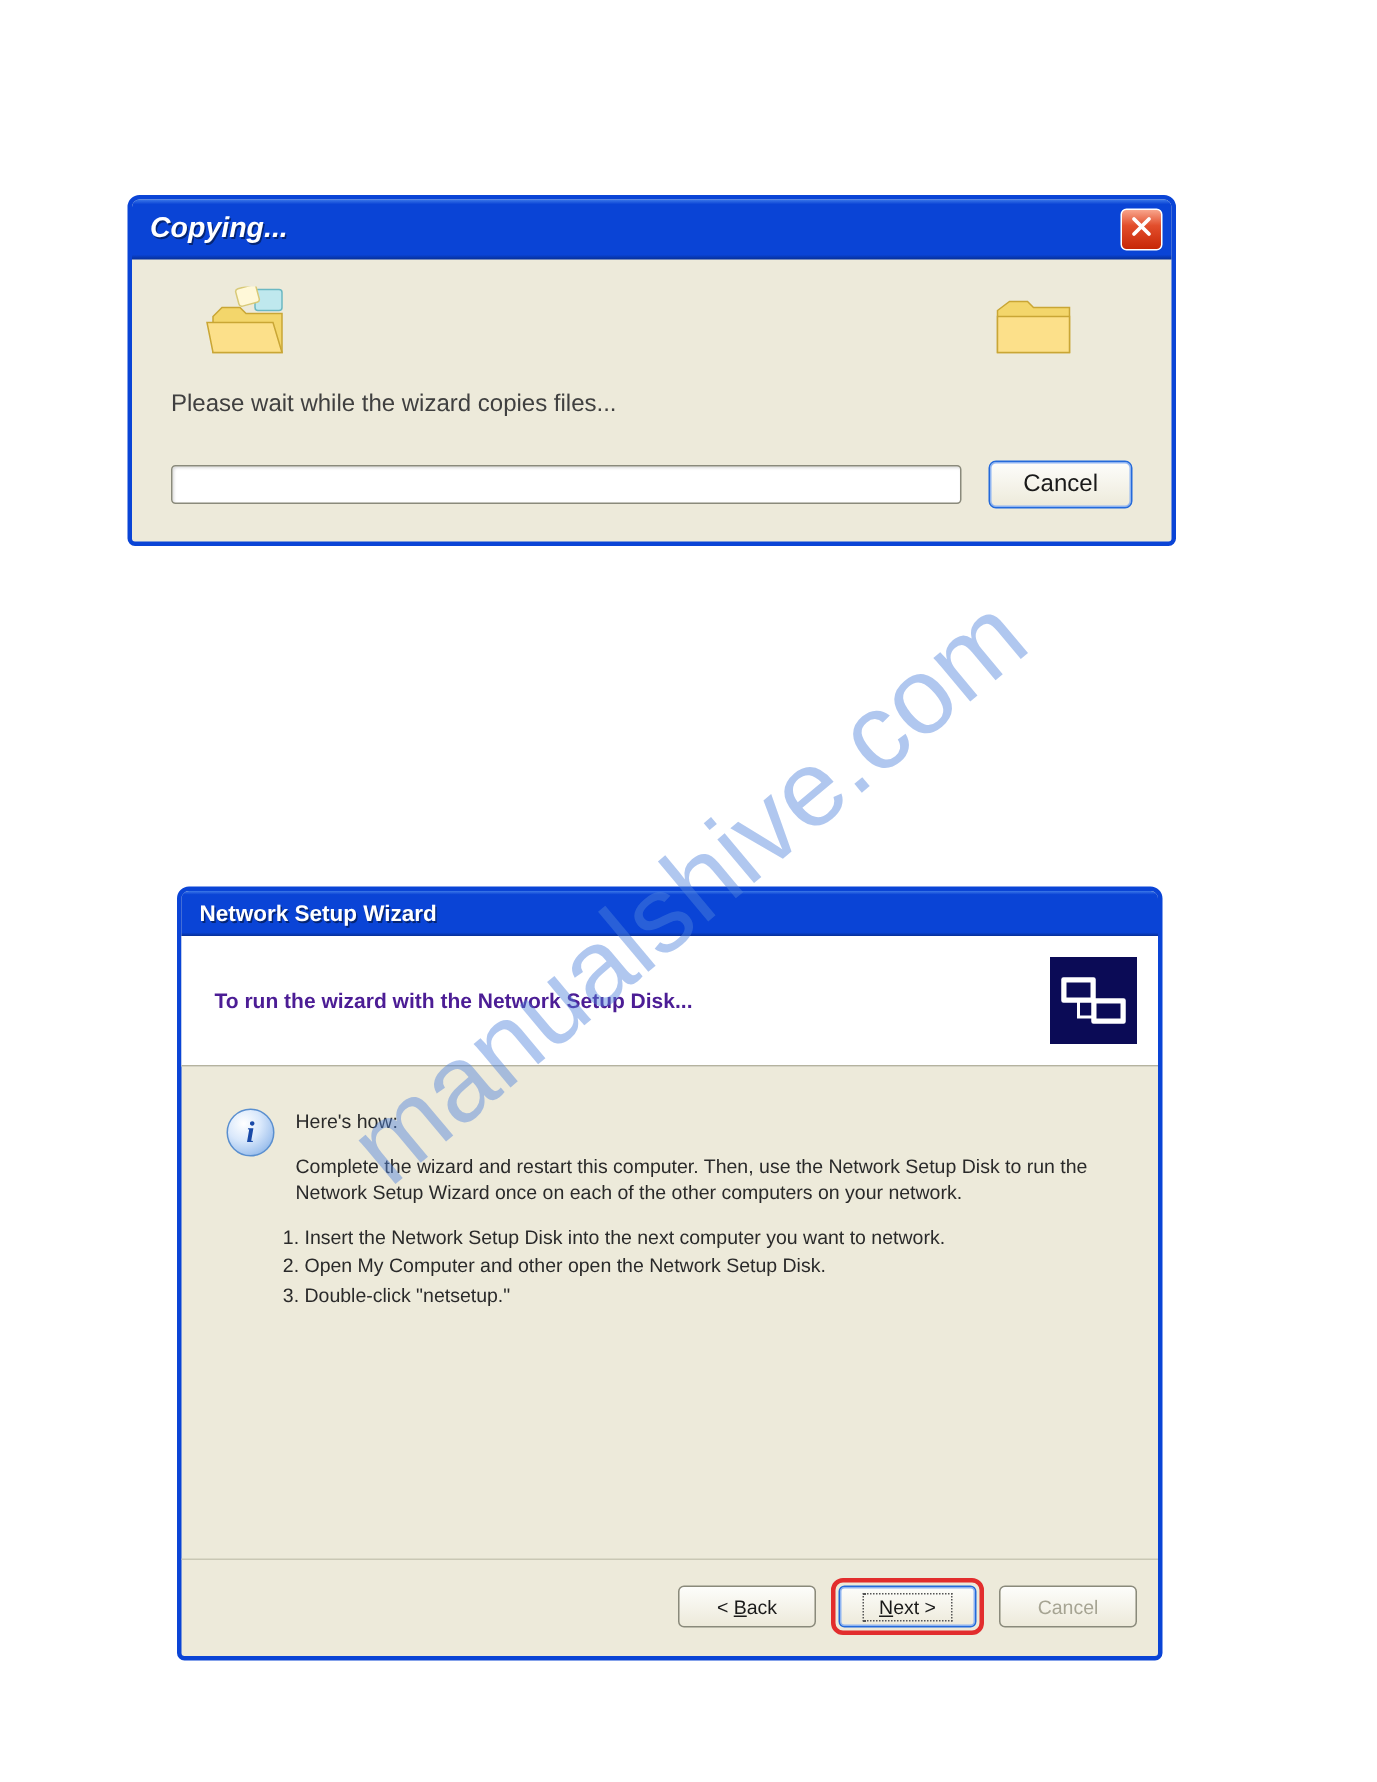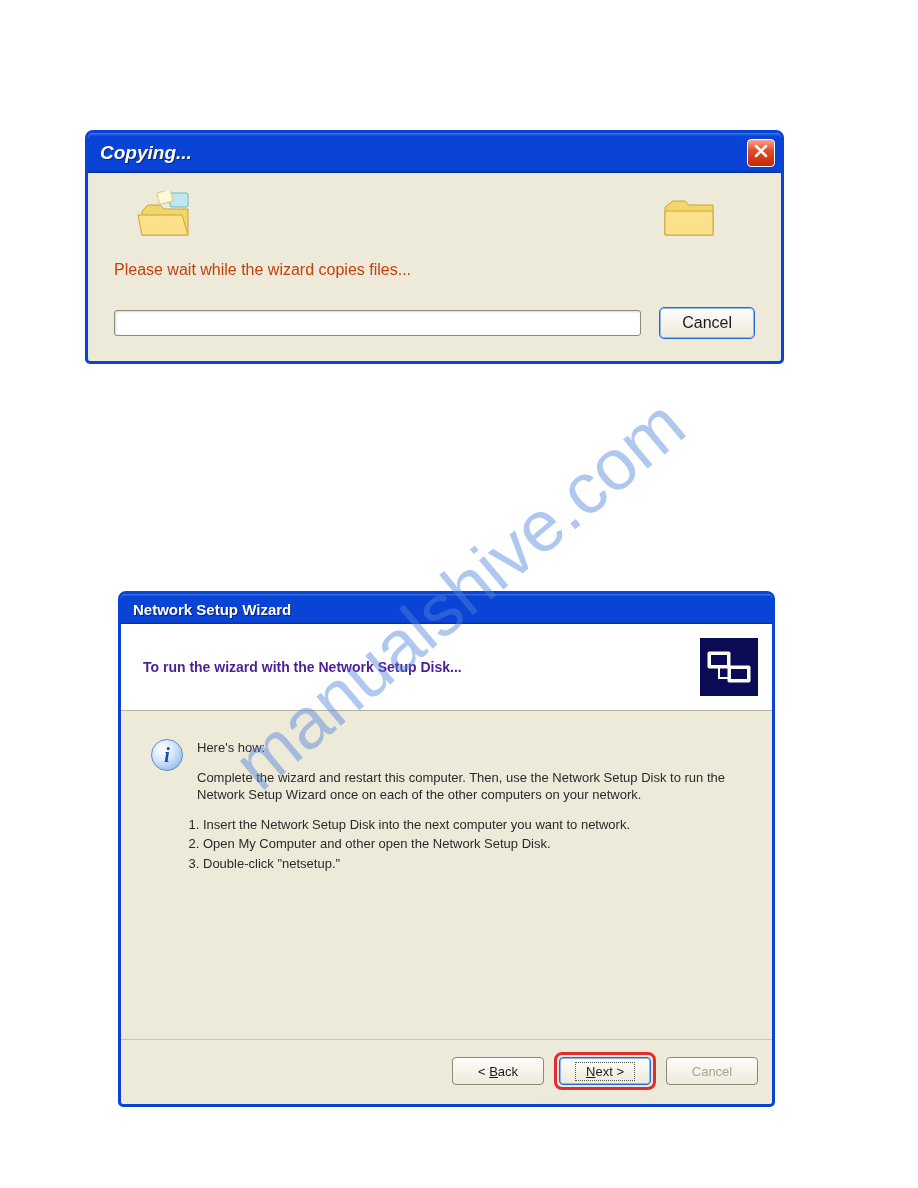--- a/index.html
+++ b/index.html
@@ -67,21 +67,21 @@
   }
   .folder-row {
     display: flex;
     justify-content: space-between;
     padding: 0 40px 0 28px;
     margin-bottom: 18px;
   }
   .folder-icon { width: 64px; height: 52px; position: relative; }
   .d1-message {
     font-size: 16px;
-    color: #c2410c;
+    color: #404040;
     margin: 0 0 28px 6px;
   }
   .d1-progress-row {
     display: flex;
     align-items: center;
     gap: 18px;
     padding: 0 6px;
   }
   .d1-progress {
     flex: 1;

